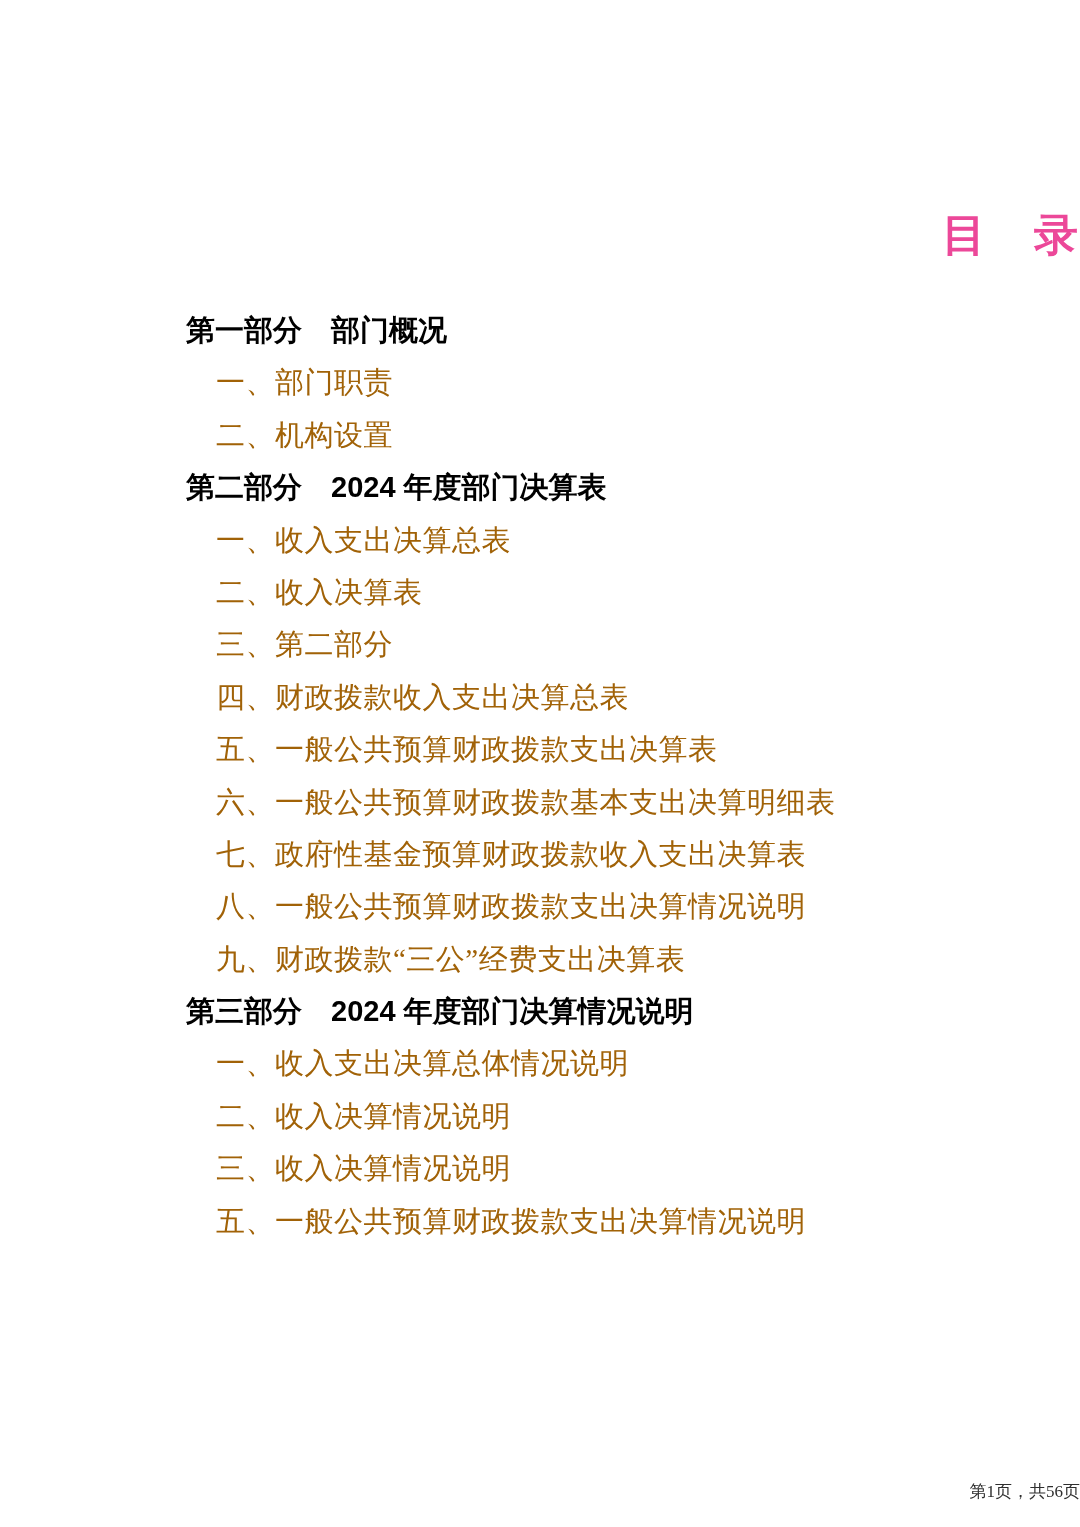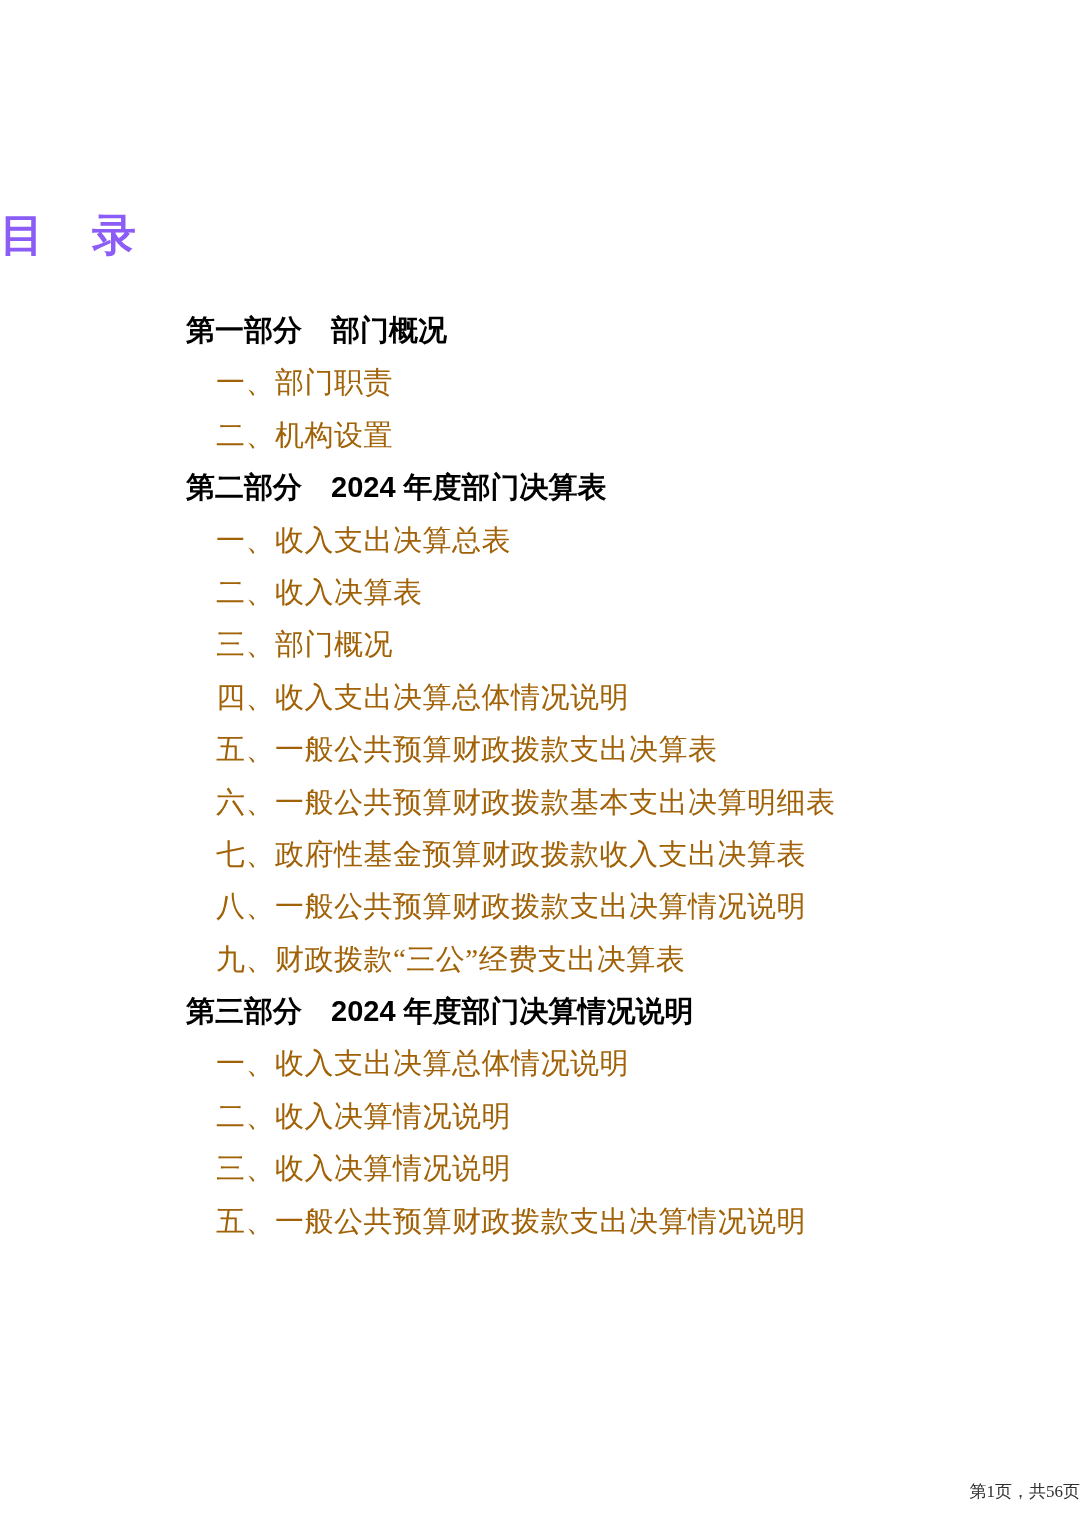--- a/index.html
+++ b/index.html
@@ -13,26 +13,26 @@
     height: 1527px;
     margin: 0 auto;
     background: #ffffff;
     overflow: hidden;
   }
   .doc-title {
     position: absolute;
     top: 212px;
     left: 0;
     width: 100%;
-    text-align: left;
+    text-align: right;
     font-family: "Liberation Serif", "DejaVu Serif", serif;
     font-weight: bold;
     font-size: 44px;
     line-height: 1.1;
-    color: #8b5cf6;
+    color: #ec4899;
     letter-spacing: 2px;
     white-space: pre;
   }
   .toc {
     position: absolute;
     top: 304px;
     left: 0;
     width: 100%;
   }
   .toc-line {
@@ -77,22 +77,22 @@
 
   <div class="toc">
 
     <div class="toc-line toc-heading">第一部分　部门概况</div>
     <div class="toc-line toc-item">一、部门职责</div>
     <div class="toc-line toc-item">二、机构设置</div>
 
     <div class="toc-line toc-heading">第二部分　2024 年度部门决算表</div>
     <div class="toc-line toc-item">一、收入支出决算总表</div>
     <div class="toc-line toc-item">二、收入决算表</div>
-    <div class="toc-line toc-item">三、部门概况</div>
-    <div class="toc-line toc-item">四、收入支出决算总体情况说明</div>
+    <div class="toc-line toc-item">三、第二部分</div>
+    <div class="toc-line toc-item">四、财政拨款收入支出决算总表</div>
     <div class="toc-line toc-item">五、一般公共预算财政拨款支出决算表</div>
     <div class="toc-line toc-item">六、一般公共预算财政拨款基本支出决算明细表</div>
     <div class="toc-line toc-item">七、政府性基金预算财政拨款收入支出决算表</div>
     <div class="toc-line toc-item">八、一般公共预算财政拨款支出决算情况说明</div>
     <div class="toc-line toc-item">九、财政拨款“三公”经费支出决算表</div>
 
     <div class="toc-line toc-heading">第三部分　2024 年度部门决算情况说明</div>
     <div class="toc-line toc-item">一、收入支出决算总体情况说明</div>
     <div class="toc-line toc-item">二、收入决算情况说明</div>
     <div class="toc-line toc-item">三、收入决算情况说明</div>

